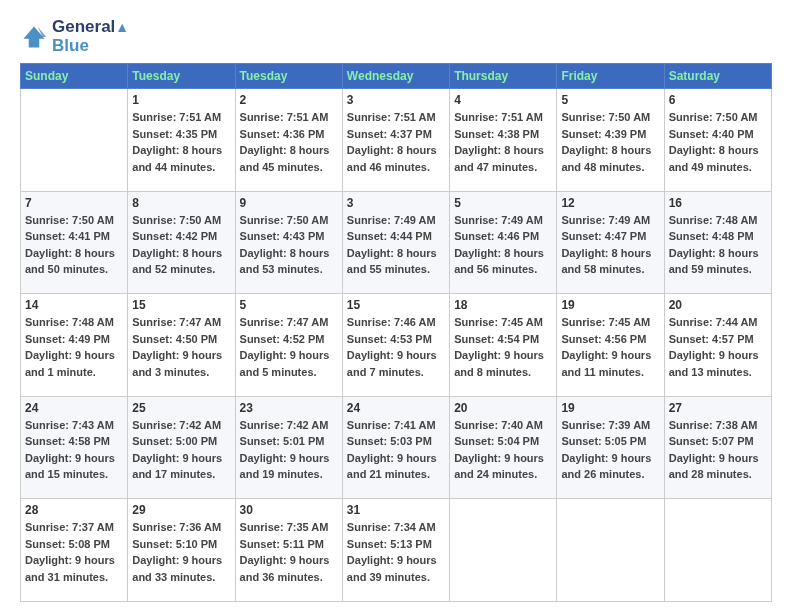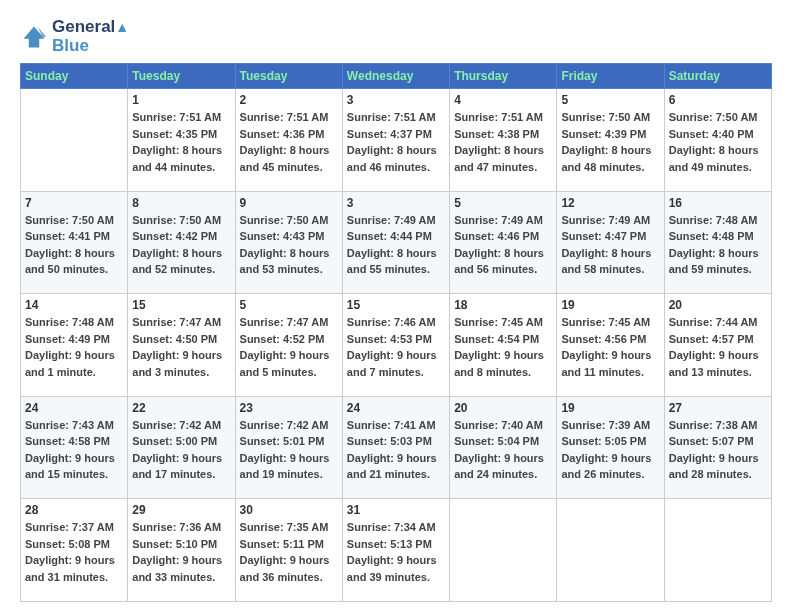--- a/index.html
+++ b/index.html
@@ -303,21 +303,21 @@
         <tr>
           <td>
         <span class="day-num">24</span>
         <div class="day-info">
           Sunrise: 7:43 AM<br>
           Sunset: 4:58 PM<br>
           Daylight: 9 hours and 15 minutes.
         </div>
       </td>
           <td>
-        <span class="day-num">22</span>
+        <span class="day-num">25</span>
         <div class="day-info">
           Sunrise: 7:42 AM<br>
           Sunset: 5:00 PM<br>
           Daylight: 9 hours and 17 minutes.
         </div>
       </td>
           <td>
         <span class="day-num">23</span>
         <div class="day-info">
           Sunrise: 7:42 AM<br>

